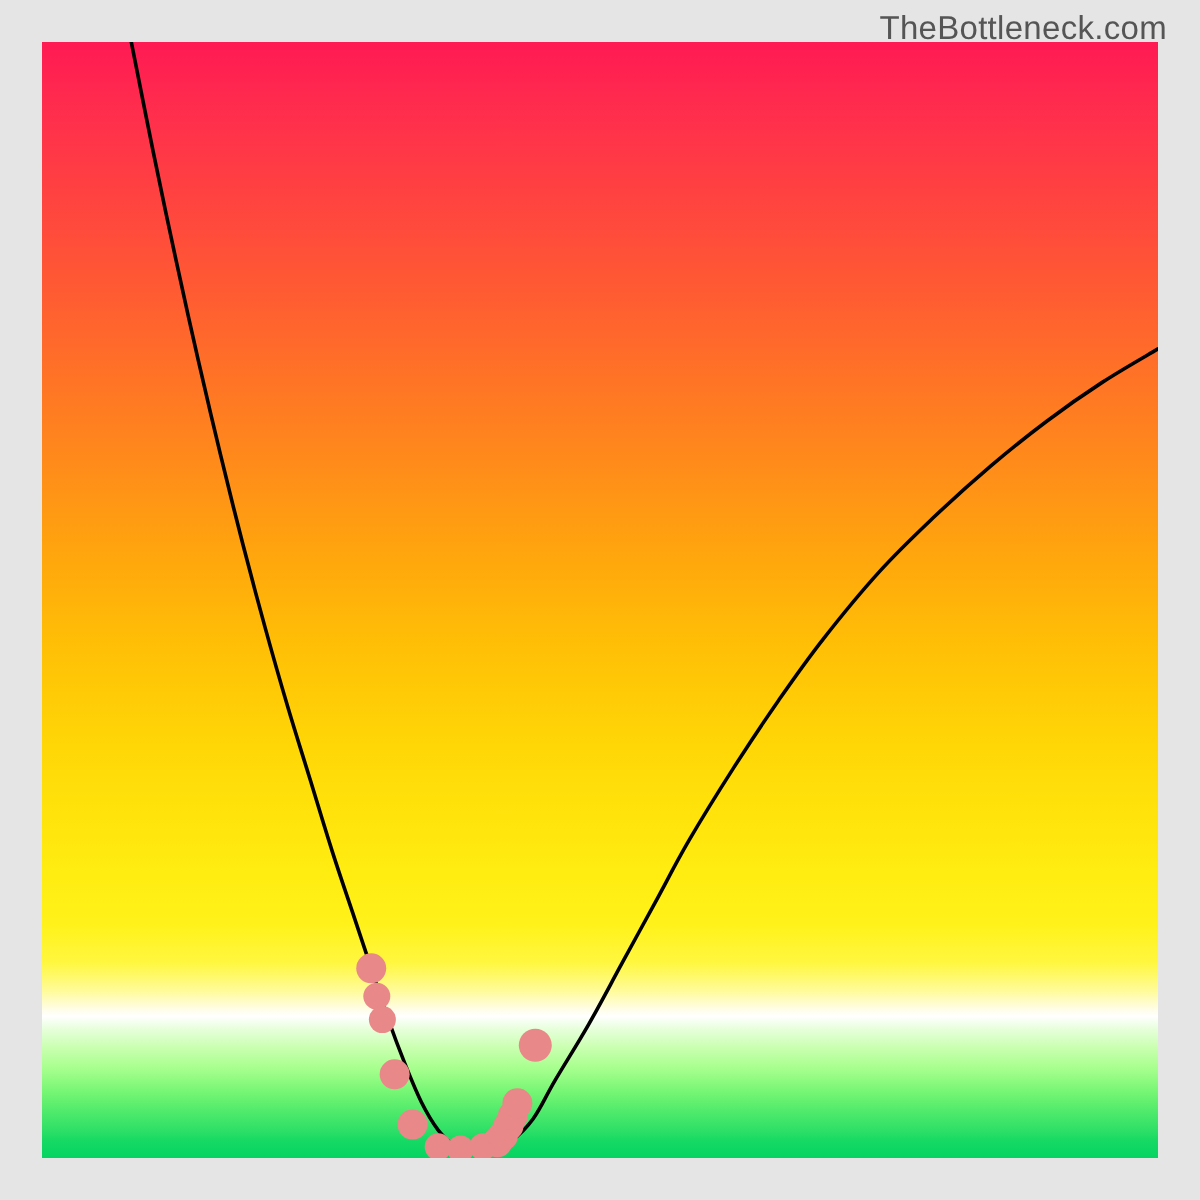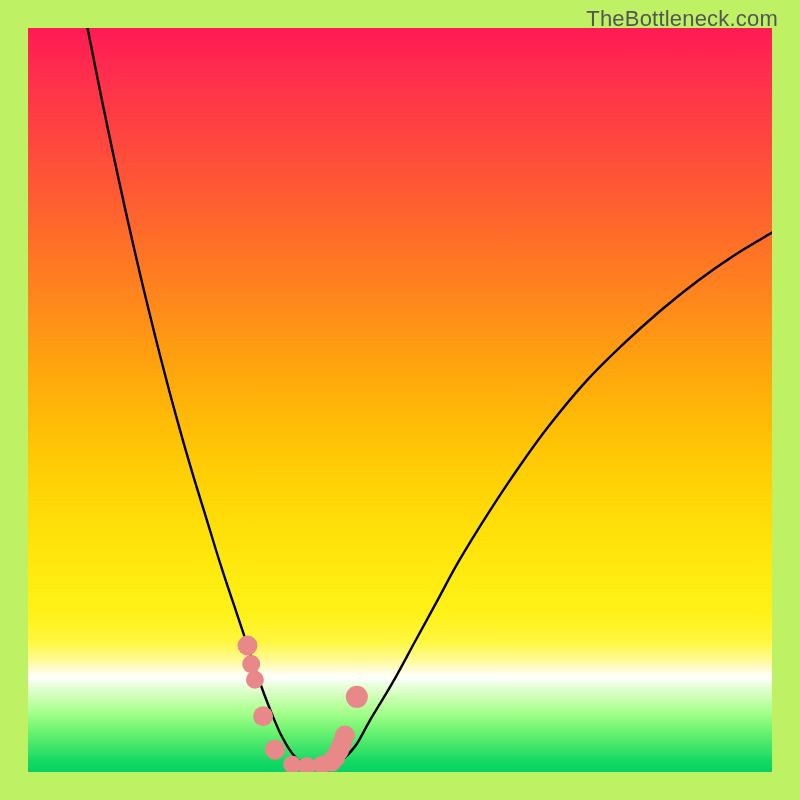--- a/index.html
+++ b/index.html
@@ -10,21 +10,21 @@
     background: #000;
     overflow: hidden;
     font-family: Arial, sans-serif;
   }
   .frame {
     position: absolute;
     top: 0;
     left: 0;
     width: 800px;
     height: 800px;
-    background: #bef264;
+    background: #e5e5e5;
     text-align: center;
   }
   .plot {
     position: absolute;
     top: 28px;
     left: 28px;
     width: 744px;
     height: 744px;
     overflow: hidden;
   }

